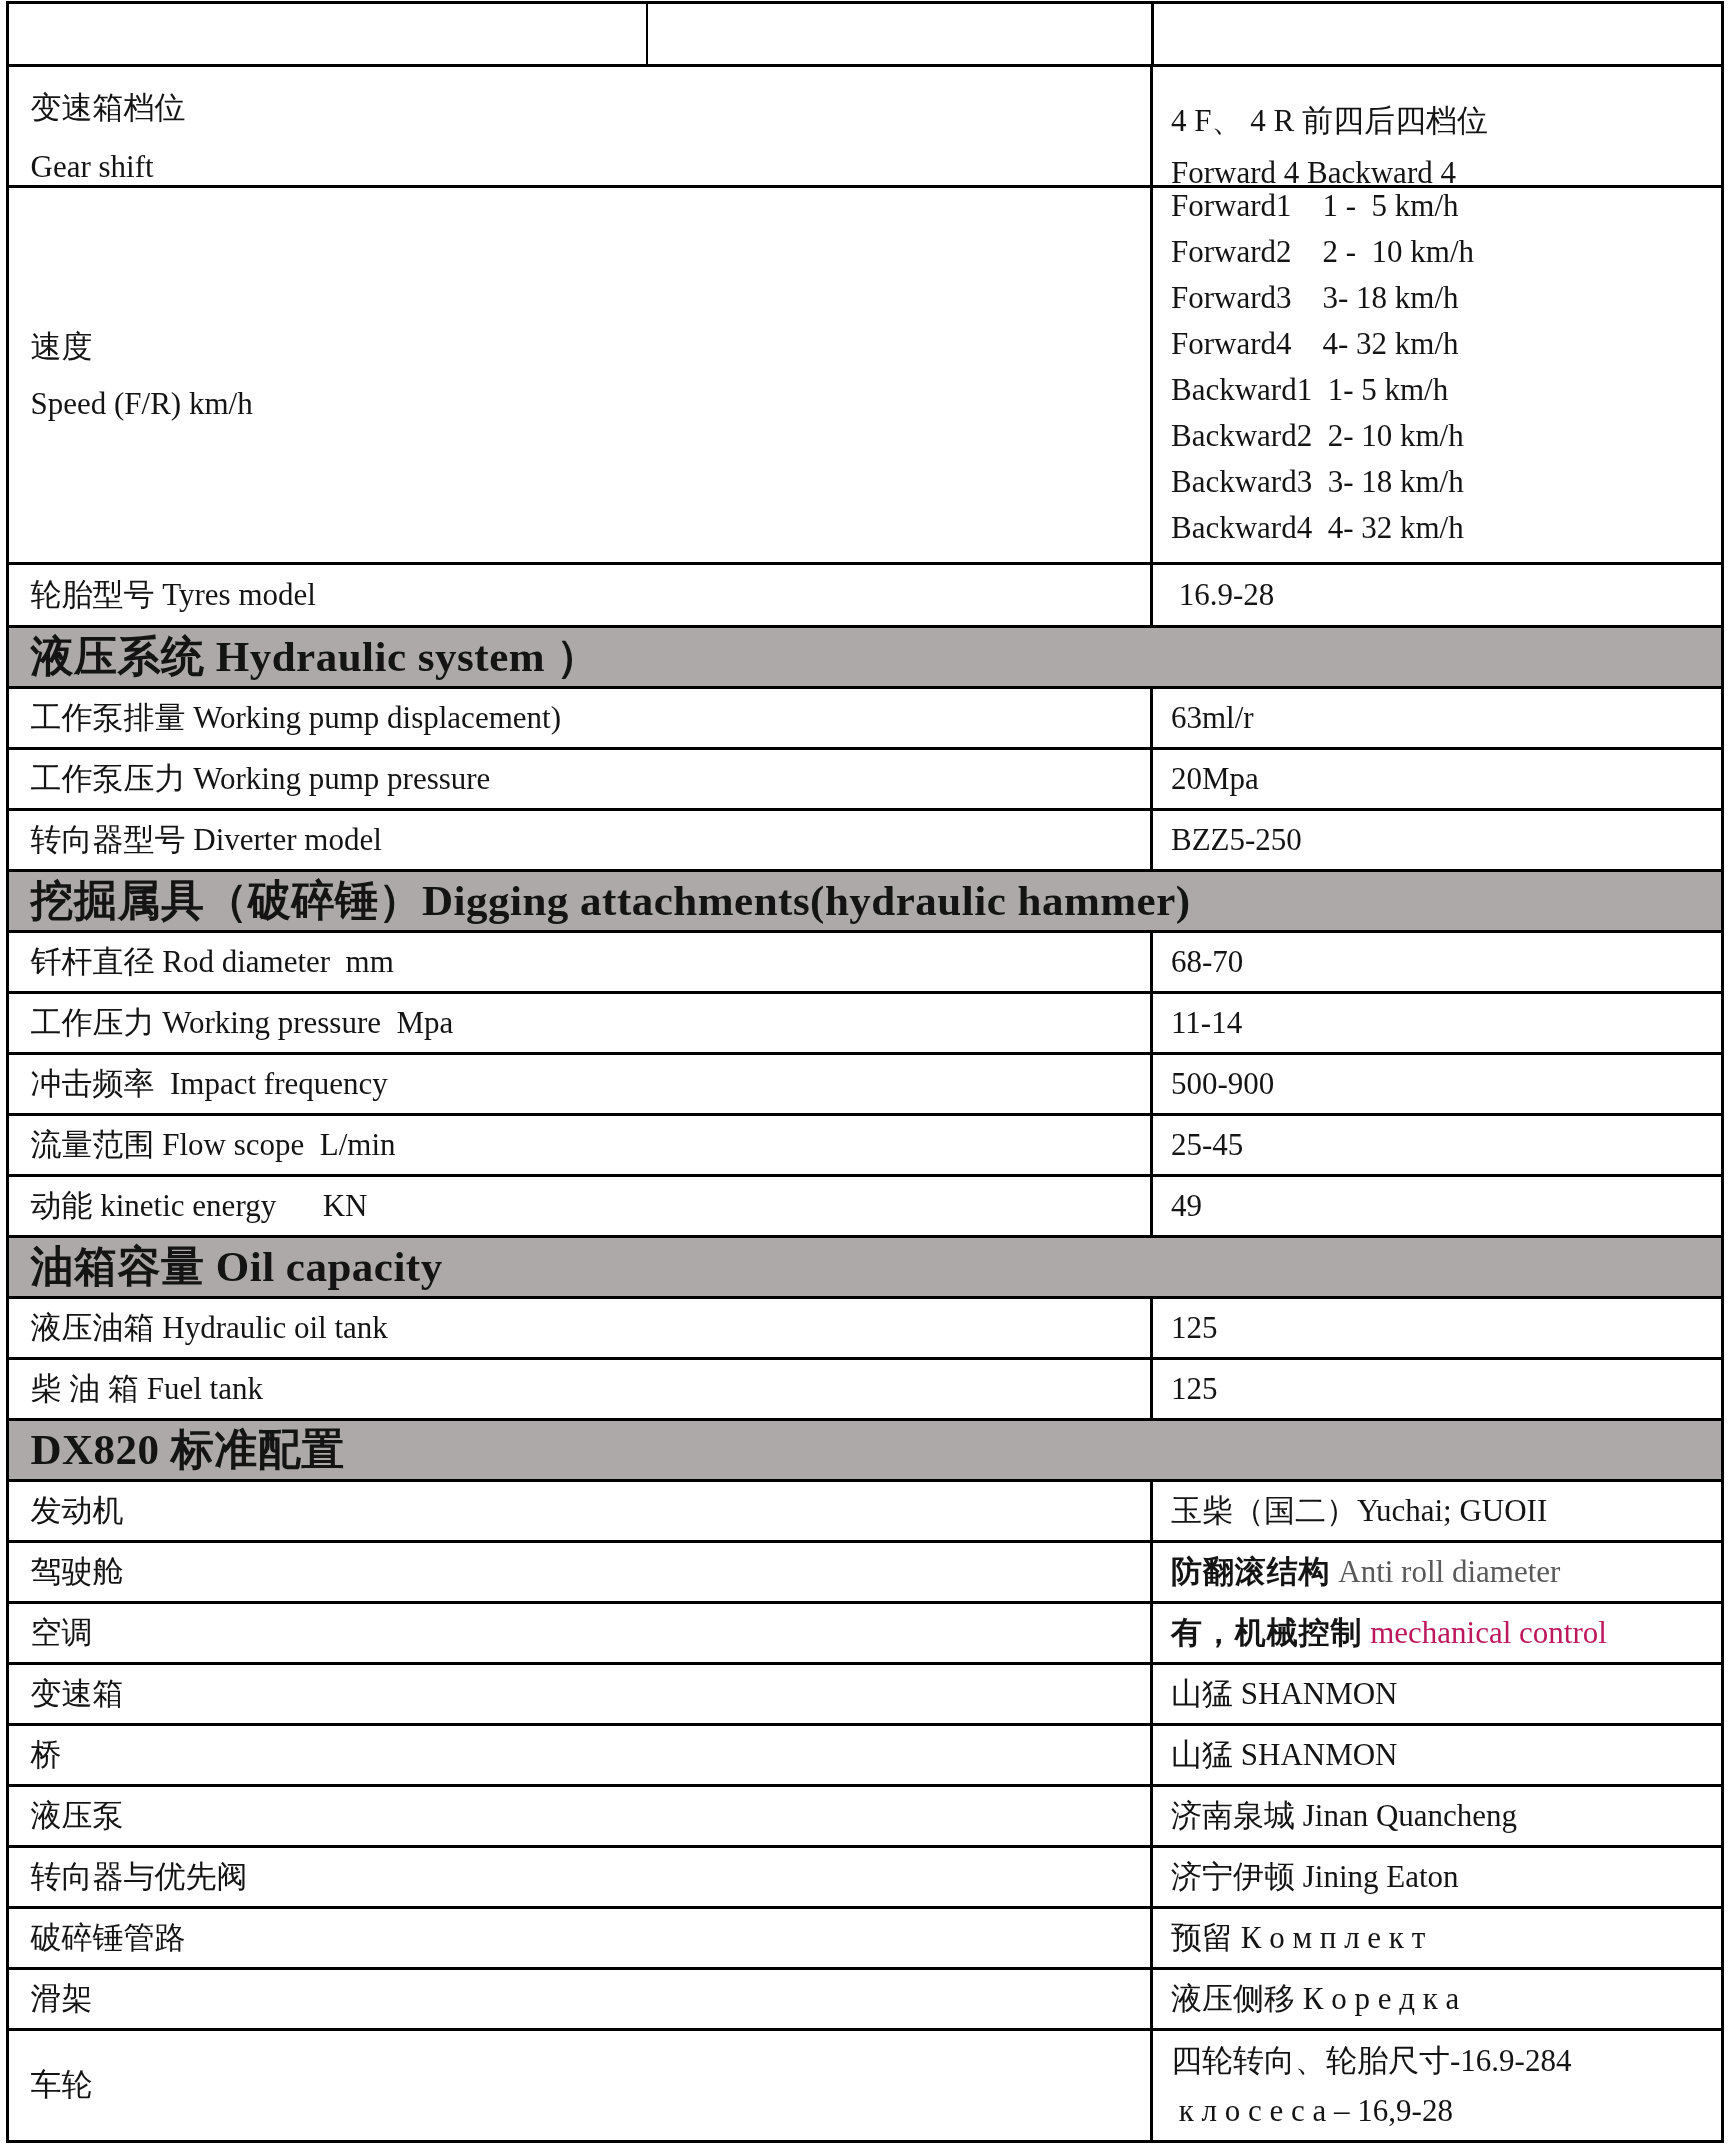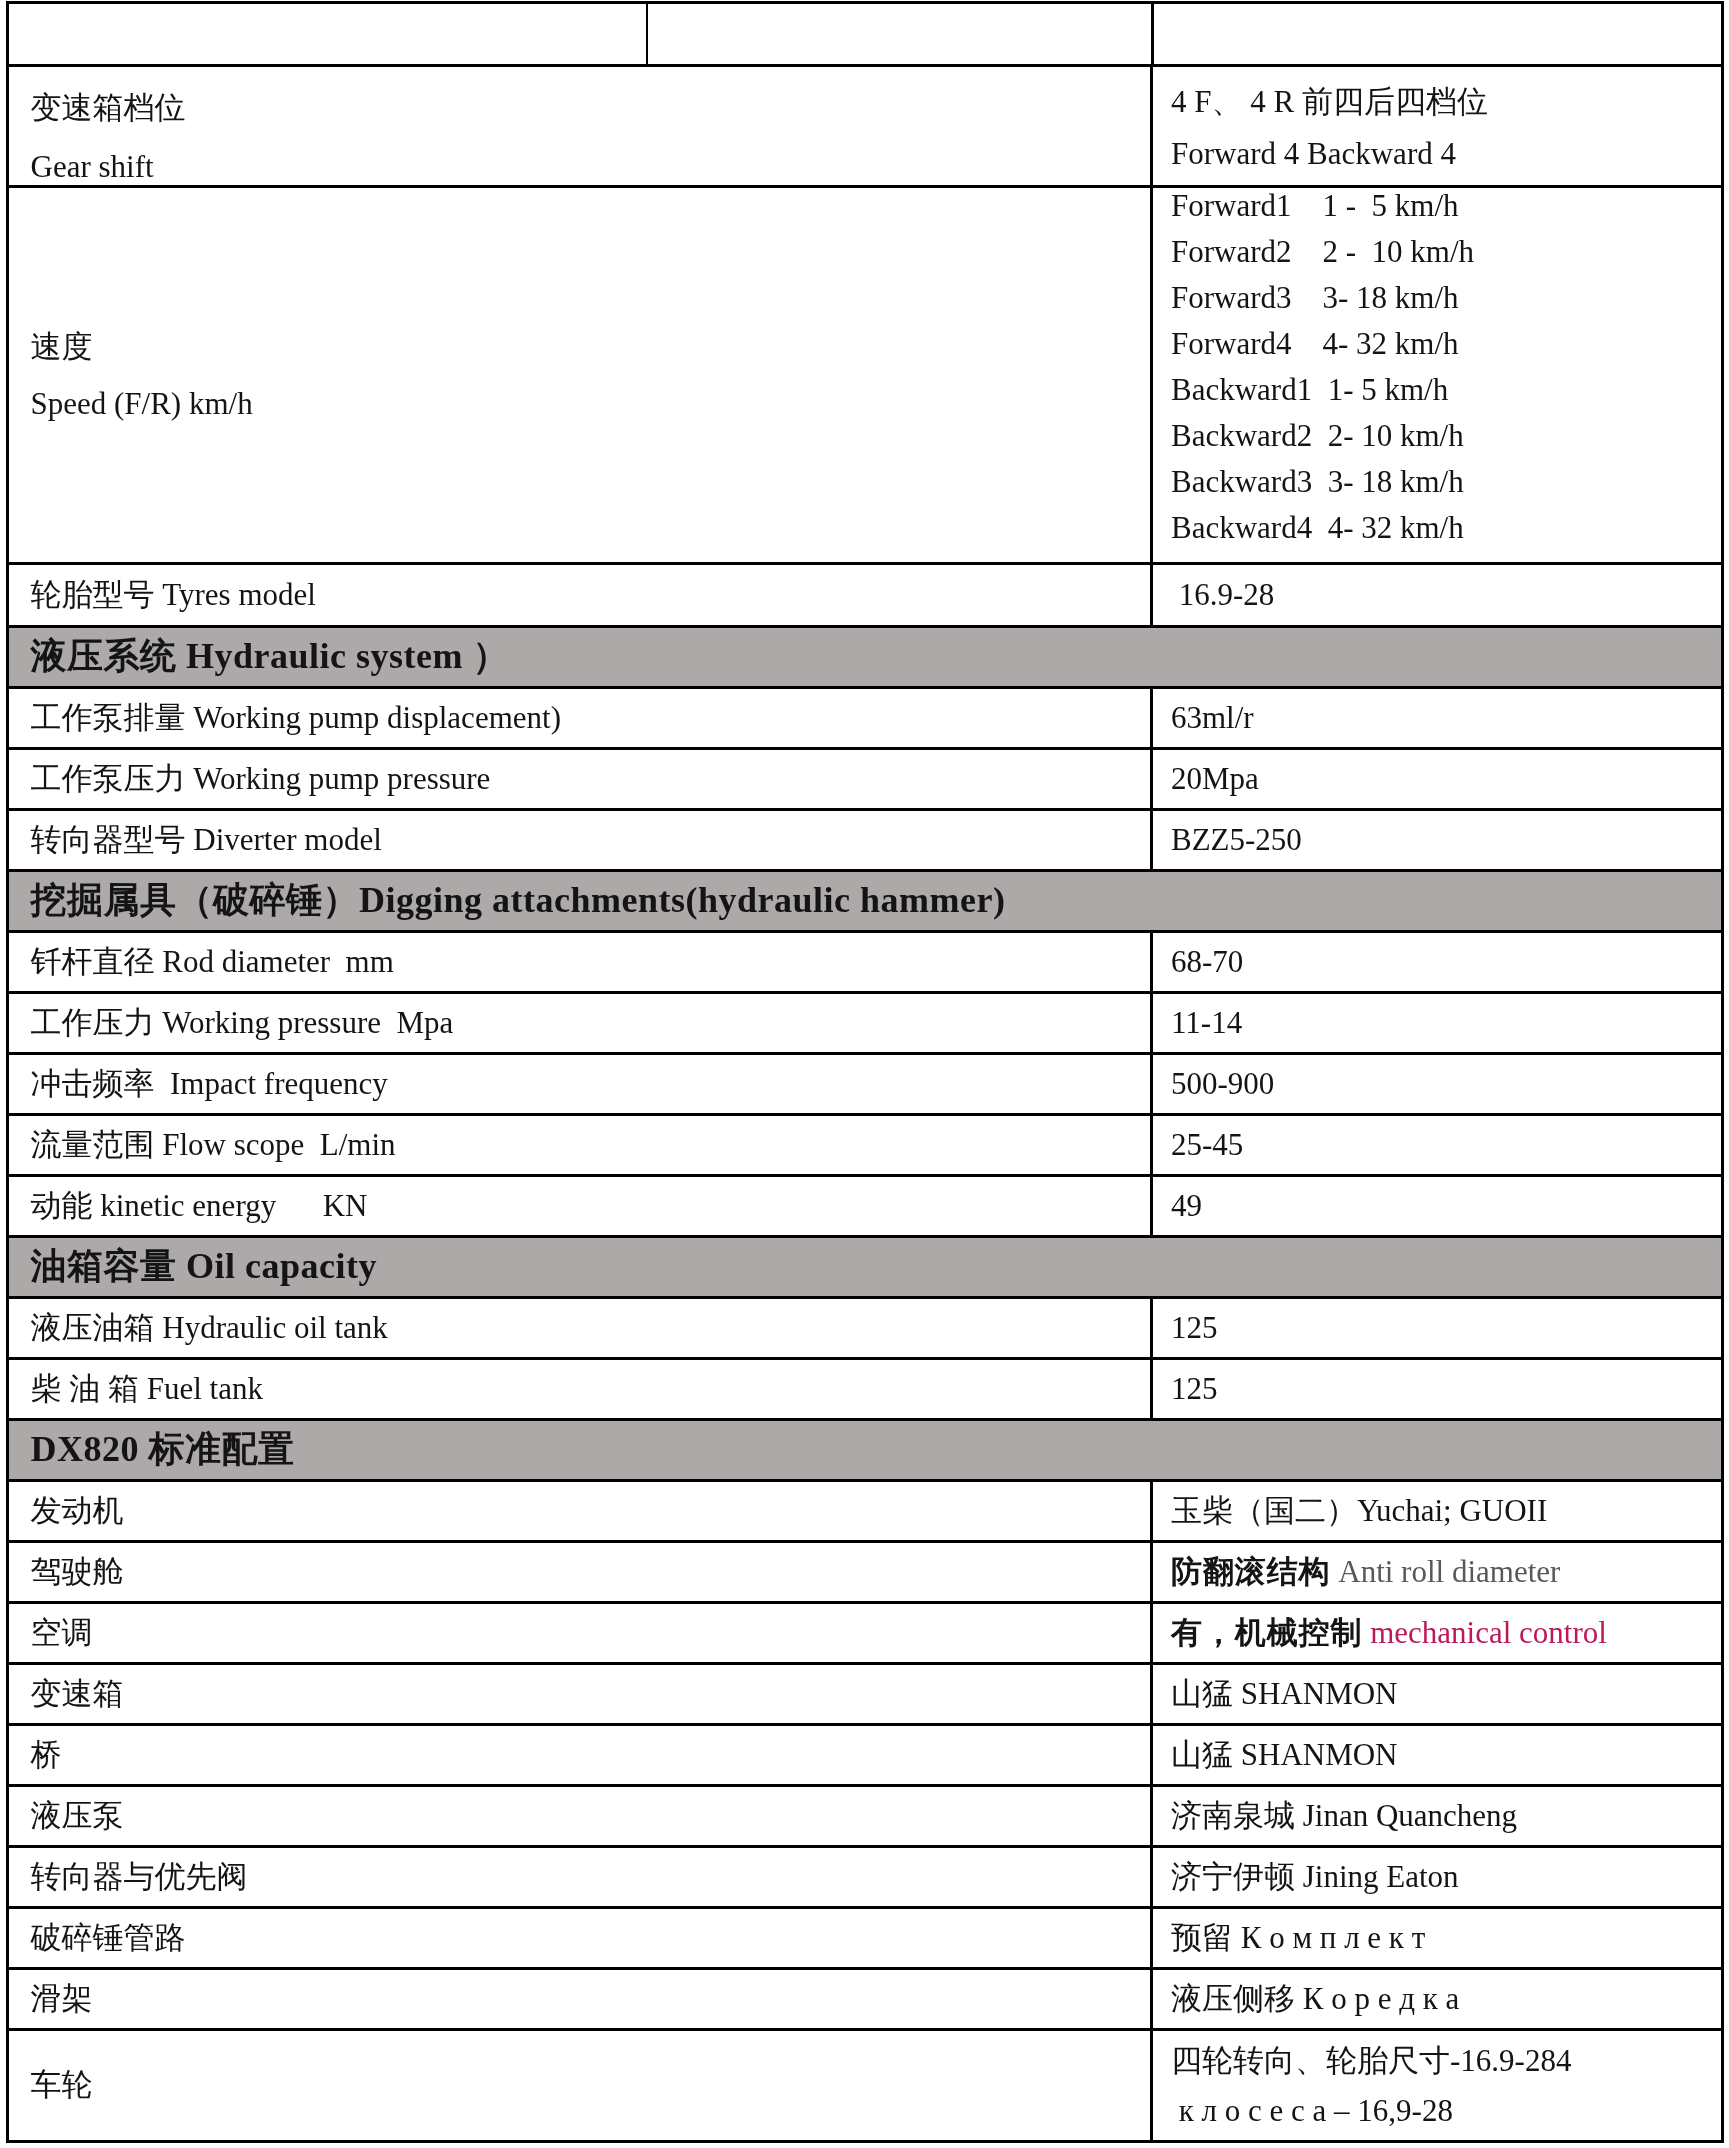--- a/index.html
+++ b/index.html
@@ -14,31 +14,31 @@
   .label{width:1144px;border-right:3.7px solid #000;padding-left:22px;}
   .value{flex:1;padding-left:18.5px;}
   
   .r-empty{height:63px;}
   .r-empty .cA{width:639px;border-right:2.8px solid #000;}
   .r-empty .cB{width:506px;border-right:3.7px solid #000;}
   .r-empty .cC{flex:1;}
   
   .r-gear{height:121px;}
   .r-gear .label{align-items:flex-start;padding-top:11px;line-height:59px;}
-  .r-gear .value{align-items:flex-start;padding-top:9.2px;line-height:52px;}
+  .r-gear .value{align-items:flex-start;padding-top:9.2px;line-height:52px;margin-top:19px;}
   
   .r-speed{height:377px;}
   .r-speed .label{line-height:57px;}
   .r-speed .value{line-height:46px;padding-top:3.7px;padding-bottom:20px;}
   
   .r-std{height:61px;}
   .r-tyres{height:63px;}
   
   .r-hdr{height:61px;background:#ACA9A8;}
-  .r-hdr .hdr{flex:1;padding-left:22px;font-weight:bold;font-size:36px;
+  .r-hdr .hdr{flex:1;padding-left:22px;font-weight:bold;font-size:43px;
               letter-spacing:0.5px;}
   
   .r-wheels{height:109px;}
   .r-wheels .value{line-height:50px;}
   
   .vbold{font-family:"Liberation Sans","DejaVu Sans",sans-serif;
          font-weight:700;letter-spacing:0.9px;}
   .muted{color:#595959;}
   .dark{color:#be185d;}
 </style>

